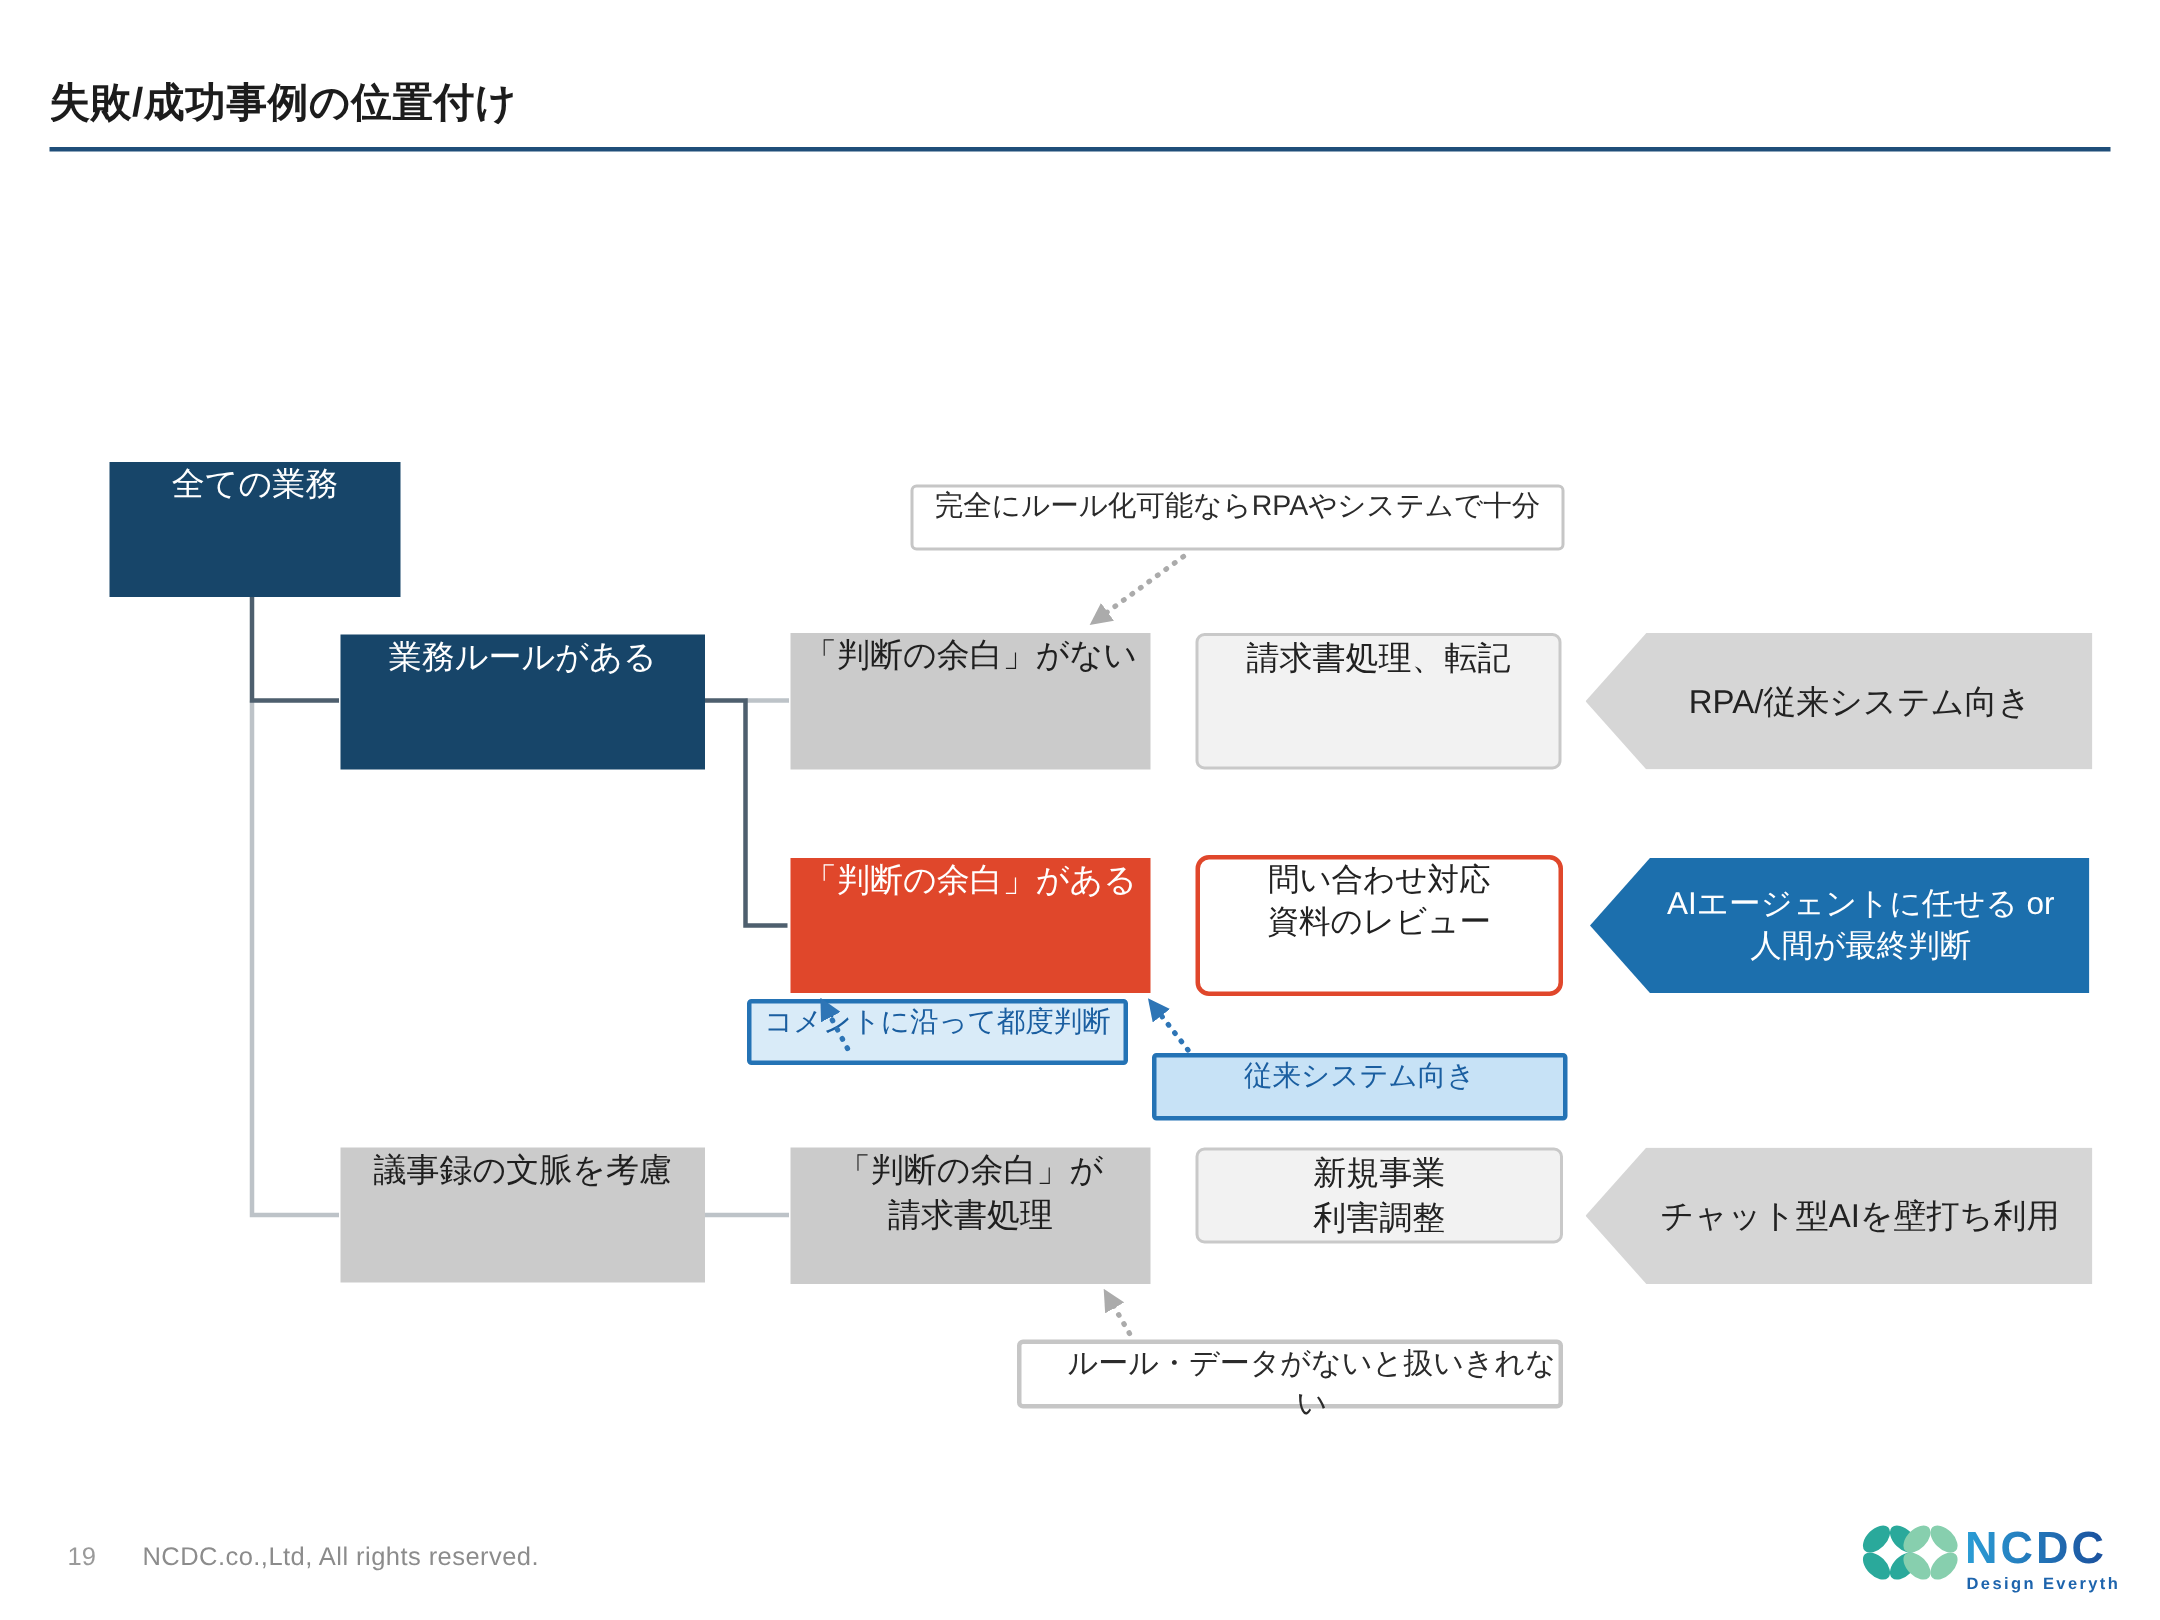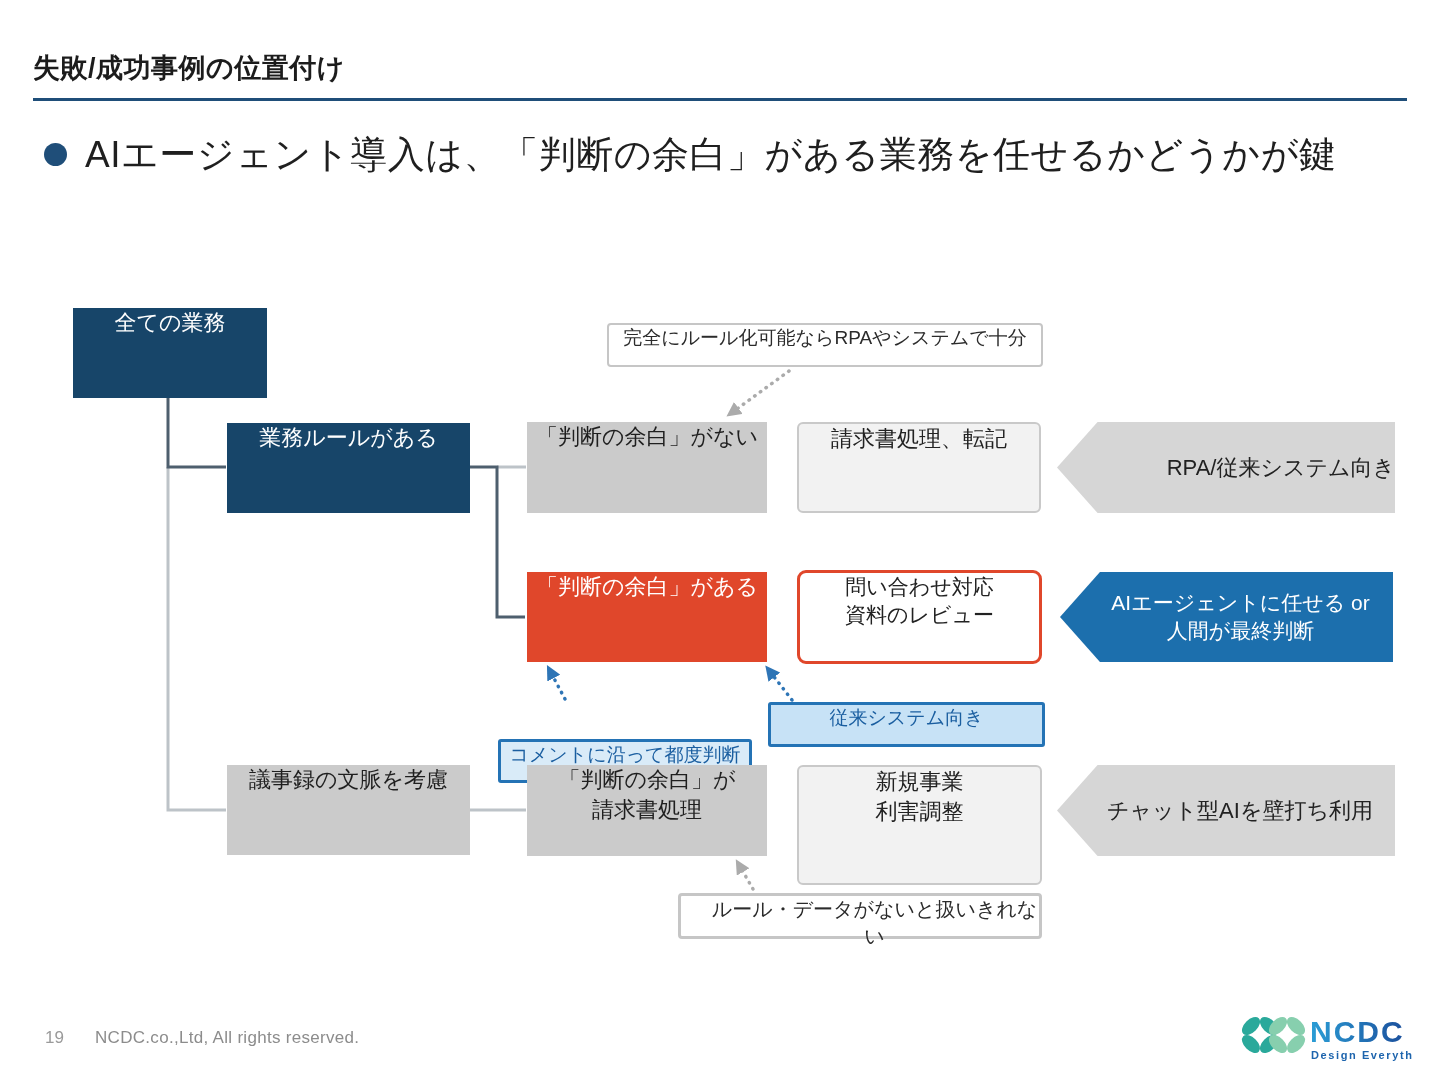--- a/index.html
+++ b/index.html
@@ -34,24 +34,20 @@
   .copyright{position:absolute;left:95px;top:1028px;font-size:17px;color:#8c8c8c;letter-spacing:.3px;}
   .logo{position:absolute;left:1238px;top:1006px;z-index:2;}
 </style>
 </head>
 <body>
 
 <div class="slide">
 
   <div class="slide-title">失敗/成功事例の位置付け</div>
   <div class="title-rule"></div>
-  <div class="bullet-row">
-    <div class="bullet-dot"></div>
-    <div class="bullet-text">AIエージェント導入は、「判断の余白」がある業務を任せるかどうかが鍵</div>
-  </div>
 
   <svg class="overlay" viewBox="0 0 1440 1080">
     <defs>
       <marker id="arrGray" viewBox="0 0 10 10" refX="7" refY="5" markerWidth="4.2" markerHeight="4.2" orient="auto-start-reverse">
         <path d="M0,0 L10,5 L0,10 z" fill="#ABABAB"></path>
       </marker>
       <marker id="arrBlue" viewBox="0 0 10 10" refX="7" refY="5" markerWidth="4.2" markerHeight="4.2" orient="auto-start-reverse">
         <path d="M0,0 L10,5 L0,10 z" fill="#2E75B6"></path>
       </marker>
     </defs>
@@ -77,21 +73,21 @@
   </div>
 
   <div class="bx graybx" style="left:527px;top:422px;width:240px;height:91px;">
     <span>「判断の余白」がない</span>
   </div>
 
   <div class="bx example" style="left:797px;top:422px;width:244px;height:91px;">
     <span>請求書処理、転記</span>
   </div>
 
-  <div class="arrowL arrow-gray" style="left:1057px;top:422px;width:338px;height:91px;align-items:flex-end;">
+  <div class="arrowL arrow-gray" style="left:1057px;top:422px;width:338px;height:91px;">
     <span>RPA/従来システム向き</span>
   </div>
 
   <div class="bx red" style="left:527px;top:572px;width:240px;height:90px;">
     <span>「判断の余白」がある</span>
   </div>
 
   <div class="bx callout" style="left:607px;top:323px;width:436px;height:44px;">
     <span>完全にルール化可能ならRPAやシステムで十分</span>
   </div>
@@ -99,38 +95,38 @@
   <div class="bx example-red" style="left:797px;top:570px;width:245px;height:94px;">
     <span>問い合わせ対応</span>
     <span>資料のレビュー</span>
   </div>
 
   <div class="arrowL arrow-blue" style="left:1060px;top:572px;width:333px;height:90px;">
     <span>AIエージェントに任せる or</span>
     <span>人間が最終判断</span>
   </div>
 
-  <div class="bx callout-blue" style="left:498px;top:739px;width:254px;height:44px;background:#D9EBF8;">
+  <div class="bx callout-blue" style="left:498px;top:666px;width:254px;height:44px;background:#D9EBF8;">
     <span>コメントに沿って都度判断</span>
   </div>
 
   <div class="bx callout-blue" style="left:768px;top:702px;width:277px;height:45px;background:#C7E2F6;">
     <span>従来システム向き</span>
   </div>
 
   <div class="bx graybx" style="left:227px;top:765px;width:243px;height:90px;">
     <span>議事録の文脈を考慮</span>
   </div>
 
   <div class="bx graybx" style="left:527px;top:765px;width:240px;height:91px;">
     <span>「判断の余白」が</span>
     <span>請求書処理</span>
   </div>
 
-  <div class="bx example" style="left:797px;top:765px;width:245px;height:120px;">
+  <div class="bx example" style="left:797px;top:765px;width:245px;height:64px;">
     <span>新規事業</span>
     <span>利害調整</span>
   </div>
 
   <div class="arrowL arrow-gray" style="left:1057px;top:765px;width:338px;height:91px;">
     <span>チャット型AIを壁打ち利用</span>
   </div>
 
   <div class="bx callout" style="left:678px;top:893px;width:364px;height:46px;border-width:3px;font-size:20px;padding-left:29px;">
     <span>ルール・データがないと扱いきれない</span>

